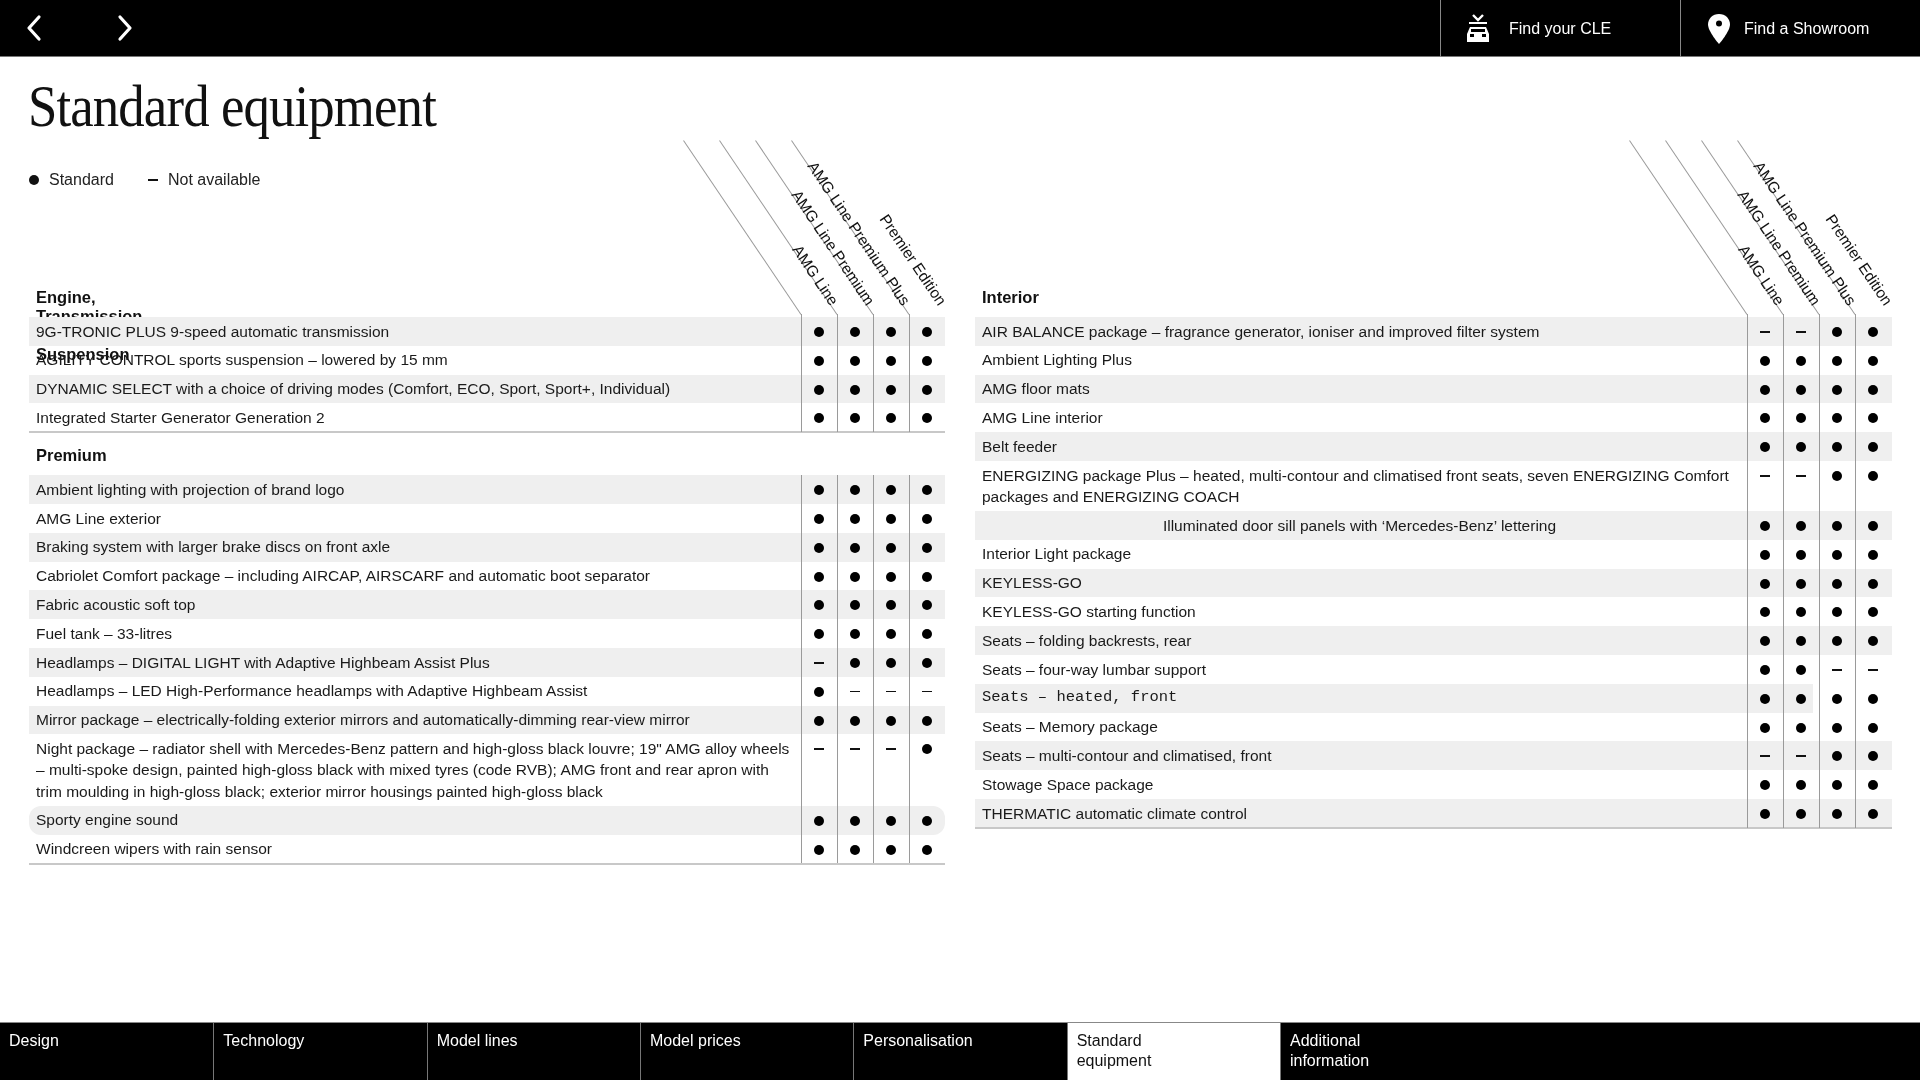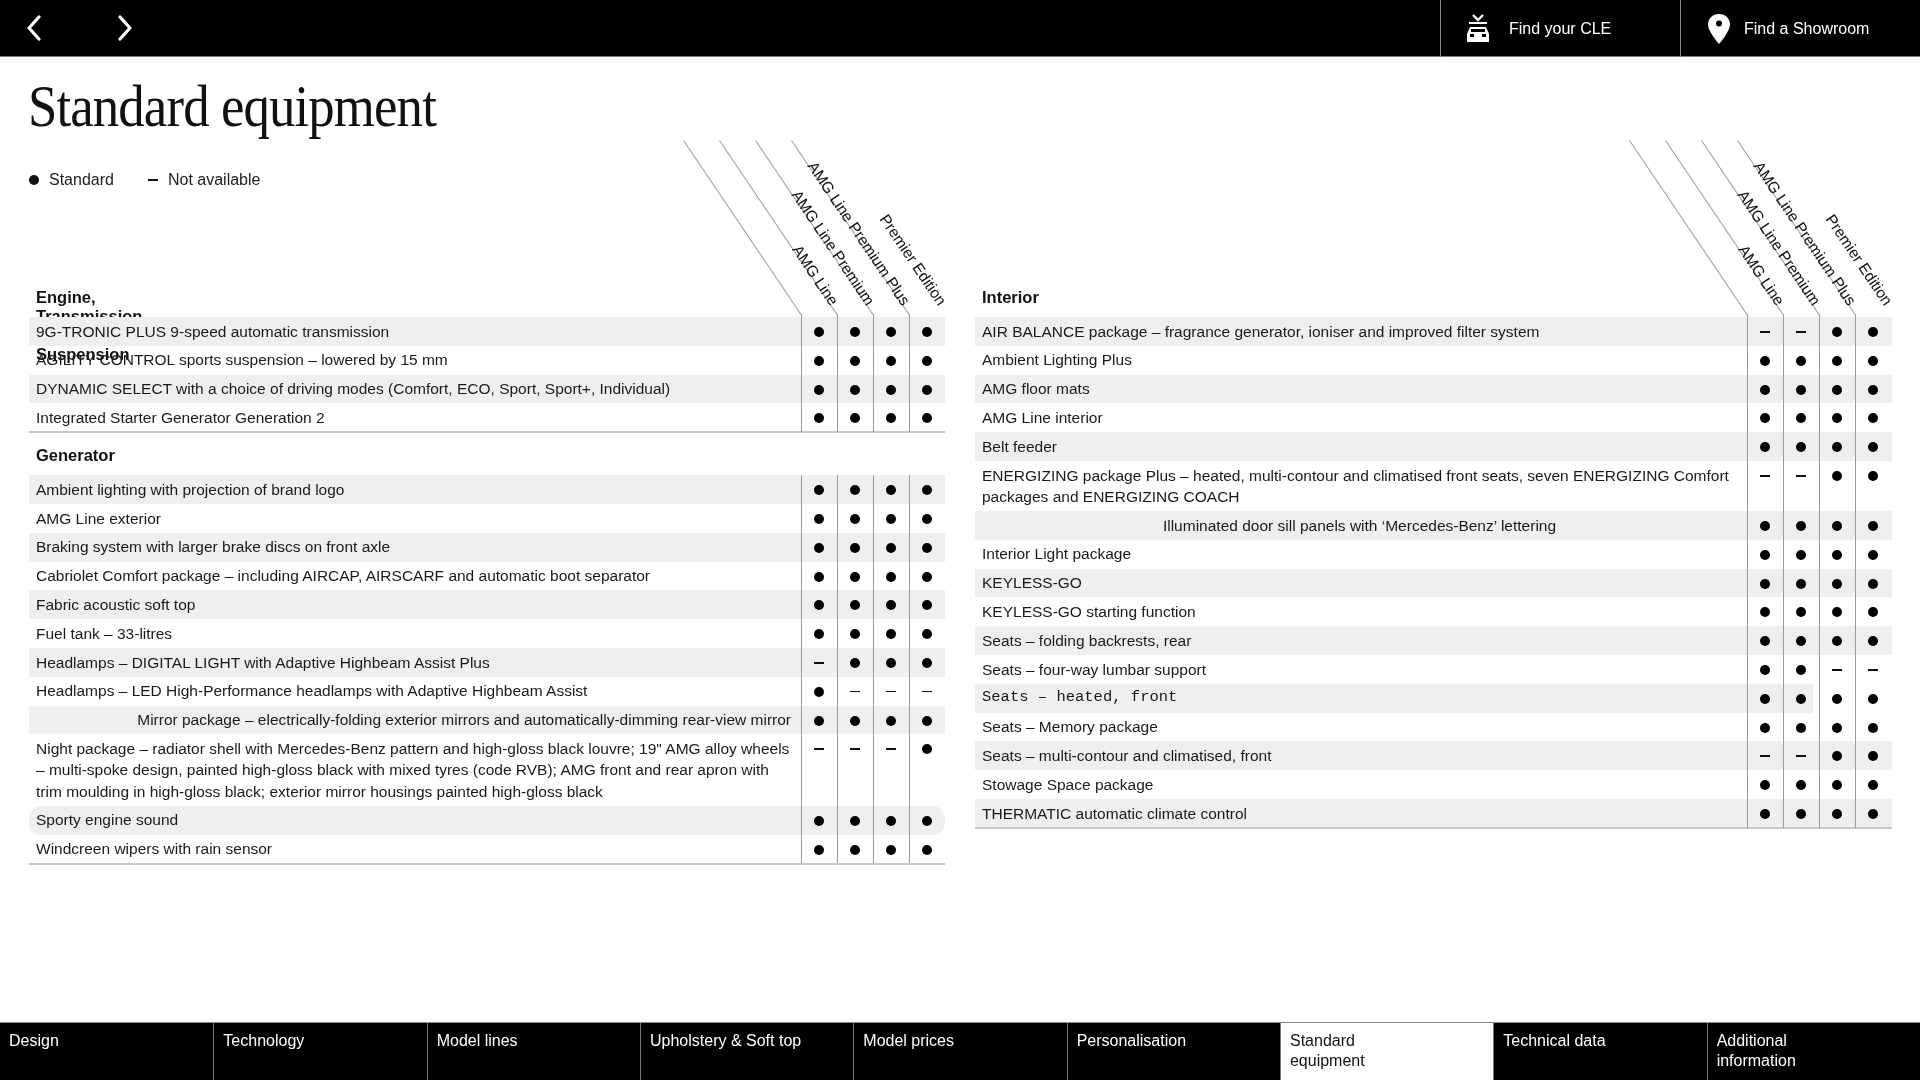--- a/index.html
+++ b/index.html
@@ -149,21 +149,21 @@
         <span class="dot"></span>
       </div>
       <div class="cell" style="left: 844px;">
         <span class="dot"></span>
       </div>
       <div class="cell" style="left: 880px;">
         <span class="dot"></span>
       </div>
     </div>
     <div class="bottom-rule" style="left: 0px; top: 431.2px; width: 916px;"></div>
-    <div class="section-title" style="left: 7px; top: 446.2px;">Generator</div>
+    <div class="section-title" style="left: 7px; top: 446.2px;">Premium</div>
     <div class="row shaded" style="top: 475.2px; width: 916px; height: 28.8px;">
       <div class="label" style="width: 762px;">Ambient lighting with projection of brand logo</div>
       <div class="cell" style="left: 772px;">
         <span class="dot"></span>
       </div>
       <div class="cell" style="left: 808px;">
         <span class="dot"></span>
       </div>
       <div class="cell" style="left: 844px;">
         <span class="dot"></span>
@@ -271,21 +271,21 @@
         <span class="dash"></span>
       </div>
       <div class="cell" style="left: 844px;">
         <span class="dash"></span>
       </div>
       <div class="cell" style="left: 880px;">
         <span class="dash"></span>
       </div>
     </div>
     <div class="row shaded" style="top: 705.6px; width: 916px; height: 28.8px;">
-      <div class="label" style="width: 762px; text-align: right;">Mirror package – electrically-folding exterior mirrors and automatically-dimming rear-view mirror</div>
+      <div class="label" style="width: 762px;">Mirror package – electrically-folding exterior mirrors and automatically-dimming rear-view mirror</div>
       <div class="cell" style="left: 772px;">
         <span class="dot"></span>
       </div>
       <div class="cell" style="left: 808px;">
         <span class="dot"></span>
       </div>
       <div class="cell" style="left: 844px;">
         <span class="dot"></span>
       </div>
       <div class="cell" style="left: 880px;">
@@ -624,19 +624,17 @@
     <div class="col-head" style="left: 729px; top: 291px;">AMG Line</div>
     <div class="col-head" style="left: 699px; top: 291px;">AMG Line Premium</div>
     <div class="col-head" style="left: 700px; top: 291px;">AMG Line Premium Plus</div>
     <div class="col-head" style="left: 800px; top: 291px;">Premier Edition</div>
   </div>
 
 <div class="bottomnav" id="bottomnav">
     <div class="tab">Design</div>
     <div class="tab">Technology</div>
     <div class="tab">Model lines</div>
-    <div class="tab">Upholstery &amp; Soft top</div>
     <div class="tab">Model prices</div>
     <div class="tab">Personalisation</div>
     <div class="tab active" style="width: 213px; padding-right: 120px;">Standard equipment</div>
-    <div class="tab">Technical data</div>
     <div class="tab" style="width: 213px; padding-right: 120px;">Additional information</div>
   </div>
 
 </body></html>

